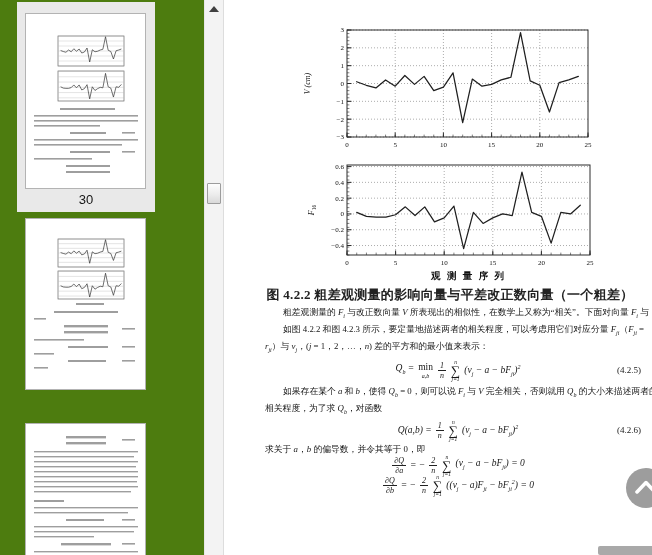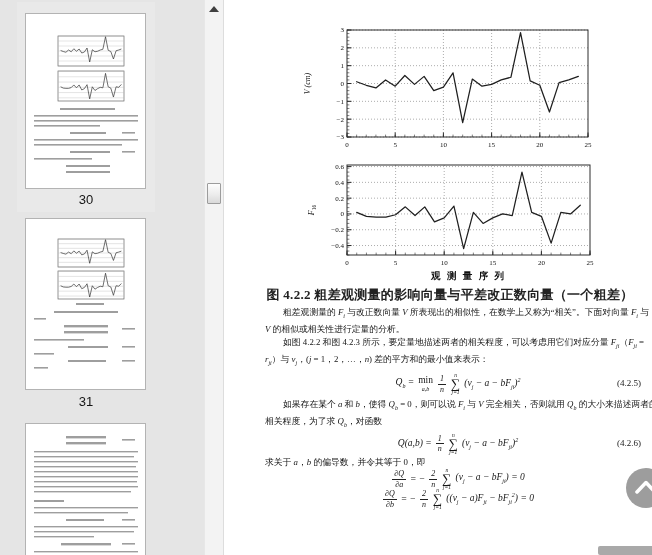--- a/index.html
+++ b/index.html
@@ -1,20 +1,20 @@
 <!DOCTYPE html>
 <html><head>
 <meta charset="utf-8">
 <style>
   html,body{margin:0;padding:0;}
   body{width:652px;height:555px;position:relative;overflow:hidden;background:#fff;
        font-family:"Liberation Serif","DejaVu Serif",serif;color:#1b1b1b;}
 
   
-  .sidebar{position:absolute;left:0;top:0;width:204px;height:555px;background:#e5e5e5;}
+  .sidebar{position:absolute;left:0;top:0;width:204px;height:555px;background:#4d7c0f;}
   .sel-highlight{position:absolute;left:17px;top:2px;width:138px;height:210px;background:#e9e9e9;}
   .thumb-page{position:absolute;background:#fff;border:1px solid #b3b3b3;box-sizing:border-box;}
   #thumb30{left:25px;top:13px;width:121px;height:176px;}
   #thumb31{left:25px;top:218px;width:121px;height:172px;}
   #thumb32{left:25px;top:423px;width:121px;height:140px;}
   .page-label{position:absolute;left:17px;width:138px;text-align:center;
       font-family:"Liberation Sans","DejaVu Sans",sans-serif;font-size:13px;color:#161616;}
   #label30{top:192px;}
   #label31{top:394px;}
 
@@ -132,21 +132,20 @@
         <rect x="96" y="109" width="13" height="1.6" fill="#9e9e9e"></rect>
         <rect x="8" y="120" width="50" height="1.6" fill="#9e9e9e"></rect>
         <rect x="42" y="127" width="40" height="2" fill="#9e9e9e"></rect>
         <rect x="96" y="127" width="13" height="1.6" fill="#9e9e9e"></rect>
         <rect x="8" y="134" width="20" height="1.6" fill="#9e9e9e"></rect>
         <rect x="42" y="141" width="38" height="2" fill="#9e9e9e"></rect>
         <rect x="96" y="141" width="13" height="1.6" fill="#9e9e9e"></rect>
         <rect x="8" y="148" width="14" height="1.6" fill="#9e9e9e"></rect>
       </svg>
   </div>
-  <div class="page-label" id="label31">31</div>
 
   <div class="thumb-page" id="thumb32">
     <svg id="sk32" width="119" height="138">
         <rect x="40" y="12" width="40" height="2.4" fill="#9e9e9e"></rect>
         <rect x="40" y="18" width="40" height="2.4" fill="#9e9e9e"></rect>
         <rect x="96" y="15" width="13" height="1.6" fill="#9e9e9e"></rect>
         <rect x="8" y="27" width="104" height="1.4" fill="#9e9e9e"></rect>
         <rect x="8" y="32" width="100" height="1.4" fill="#9e9e9e"></rect>
         <rect x="8" y="37" width="104" height="1.4" fill="#9e9e9e"></rect>
         <rect x="8" y="42" width="102" height="1.4" fill="#9e9e9e"></rect>
@@ -365,21 +364,20 @@
     <text x="300" y="108" text-anchor="middle" font-size="7" fill="#111">25</text>
     <polyline points="66.72,55.368421052631575 76.44,59.31578947368421 86.16,60.105263157894726 95.88,60.105263157894726 105.6,57.73684210526315 115.32,49.84210526315789 125.04,58.526315789473685 134.76,49.84210526315789 144.48,64.84210526315789 154.2,60.89473684210526 163.92000000000002,49.05263157894736 173.64,91.68421052631578 183.36,55.368421052631575 193.08,66.42105263157893 202.79999999999998,60.89473684210526 212.52,56.94736842105262 222.24,58.526315789473685 231.95999999999998,15.105263157894733 241.68,55.368421052631575 251.4,59.31578947368421 261.12,86.1578947368421 270.84000000000003,55.368421052631575 280.56,56.94736842105262 290.28,48.263157894736835" fill="none" stroke="#1f1f1f" stroke-width="1.25" stroke-linejoin="round" stroke-linecap="round"></polyline>
     <text x="24" y="53" text-anchor="middle" font-size="8" fill="#111" transform="rotate(-90 24 53)"><tspan font-style="italic">F</tspan><tspan dy="2" font-size="5.5">16</tspan></text>
     <text x="178.5" y="122" text-anchor="middle" font-size="9.5" font-weight="bold" letter-spacing="2" fill="#111">观 测 量 序 列</text>
   </svg>
 
 <div class="caption">图 4.2.2  粗差观测量的影响向量与平差改正数向量（一个粗差）</div>
 
 <div class="textflow" id="flow">
     <div class="tline ind">粗差观测量的 <i>F</i><sub><i>i</i></sub> 与改正数向量 <i>V</i> 所表现出的相似性，在数学上又称为“相关”。下面对向量 <i>F</i><sub><i>i</i></sub> 与</div>
-    <div class="tline"><i>V</i> 的相似或相关性进行定量的分析。</div>
     <div class="tline ind">如图 4.2.2 和图 4.2.3 所示，要定量地描述两者的相关程度，可以考虑用它们对应分量 <i>F</i><sub><i>j</i><i>i</i></sub>（<i>F</i><sub><i>j</i><i>i</i></sub> =</div>
     <div class="tline"><i>r</i><sub><i>j</i><i>i</i></sub>）与 <i>v</i><sub><i>j</i></sub>，(<i>j</i> = 1，2，…，<i>n</i>) 差的平方和的最小值来表示：</div>
     <div class="eqrow tall">
       <span><i>Q</i><sub><i>b</i></sub> = </span>
       <span class="stack">
         <span class="st">min</span>
         <span class="sb">a,b</span>
       </span>
       <span class="frac">
         <span class="fn">1</span>

